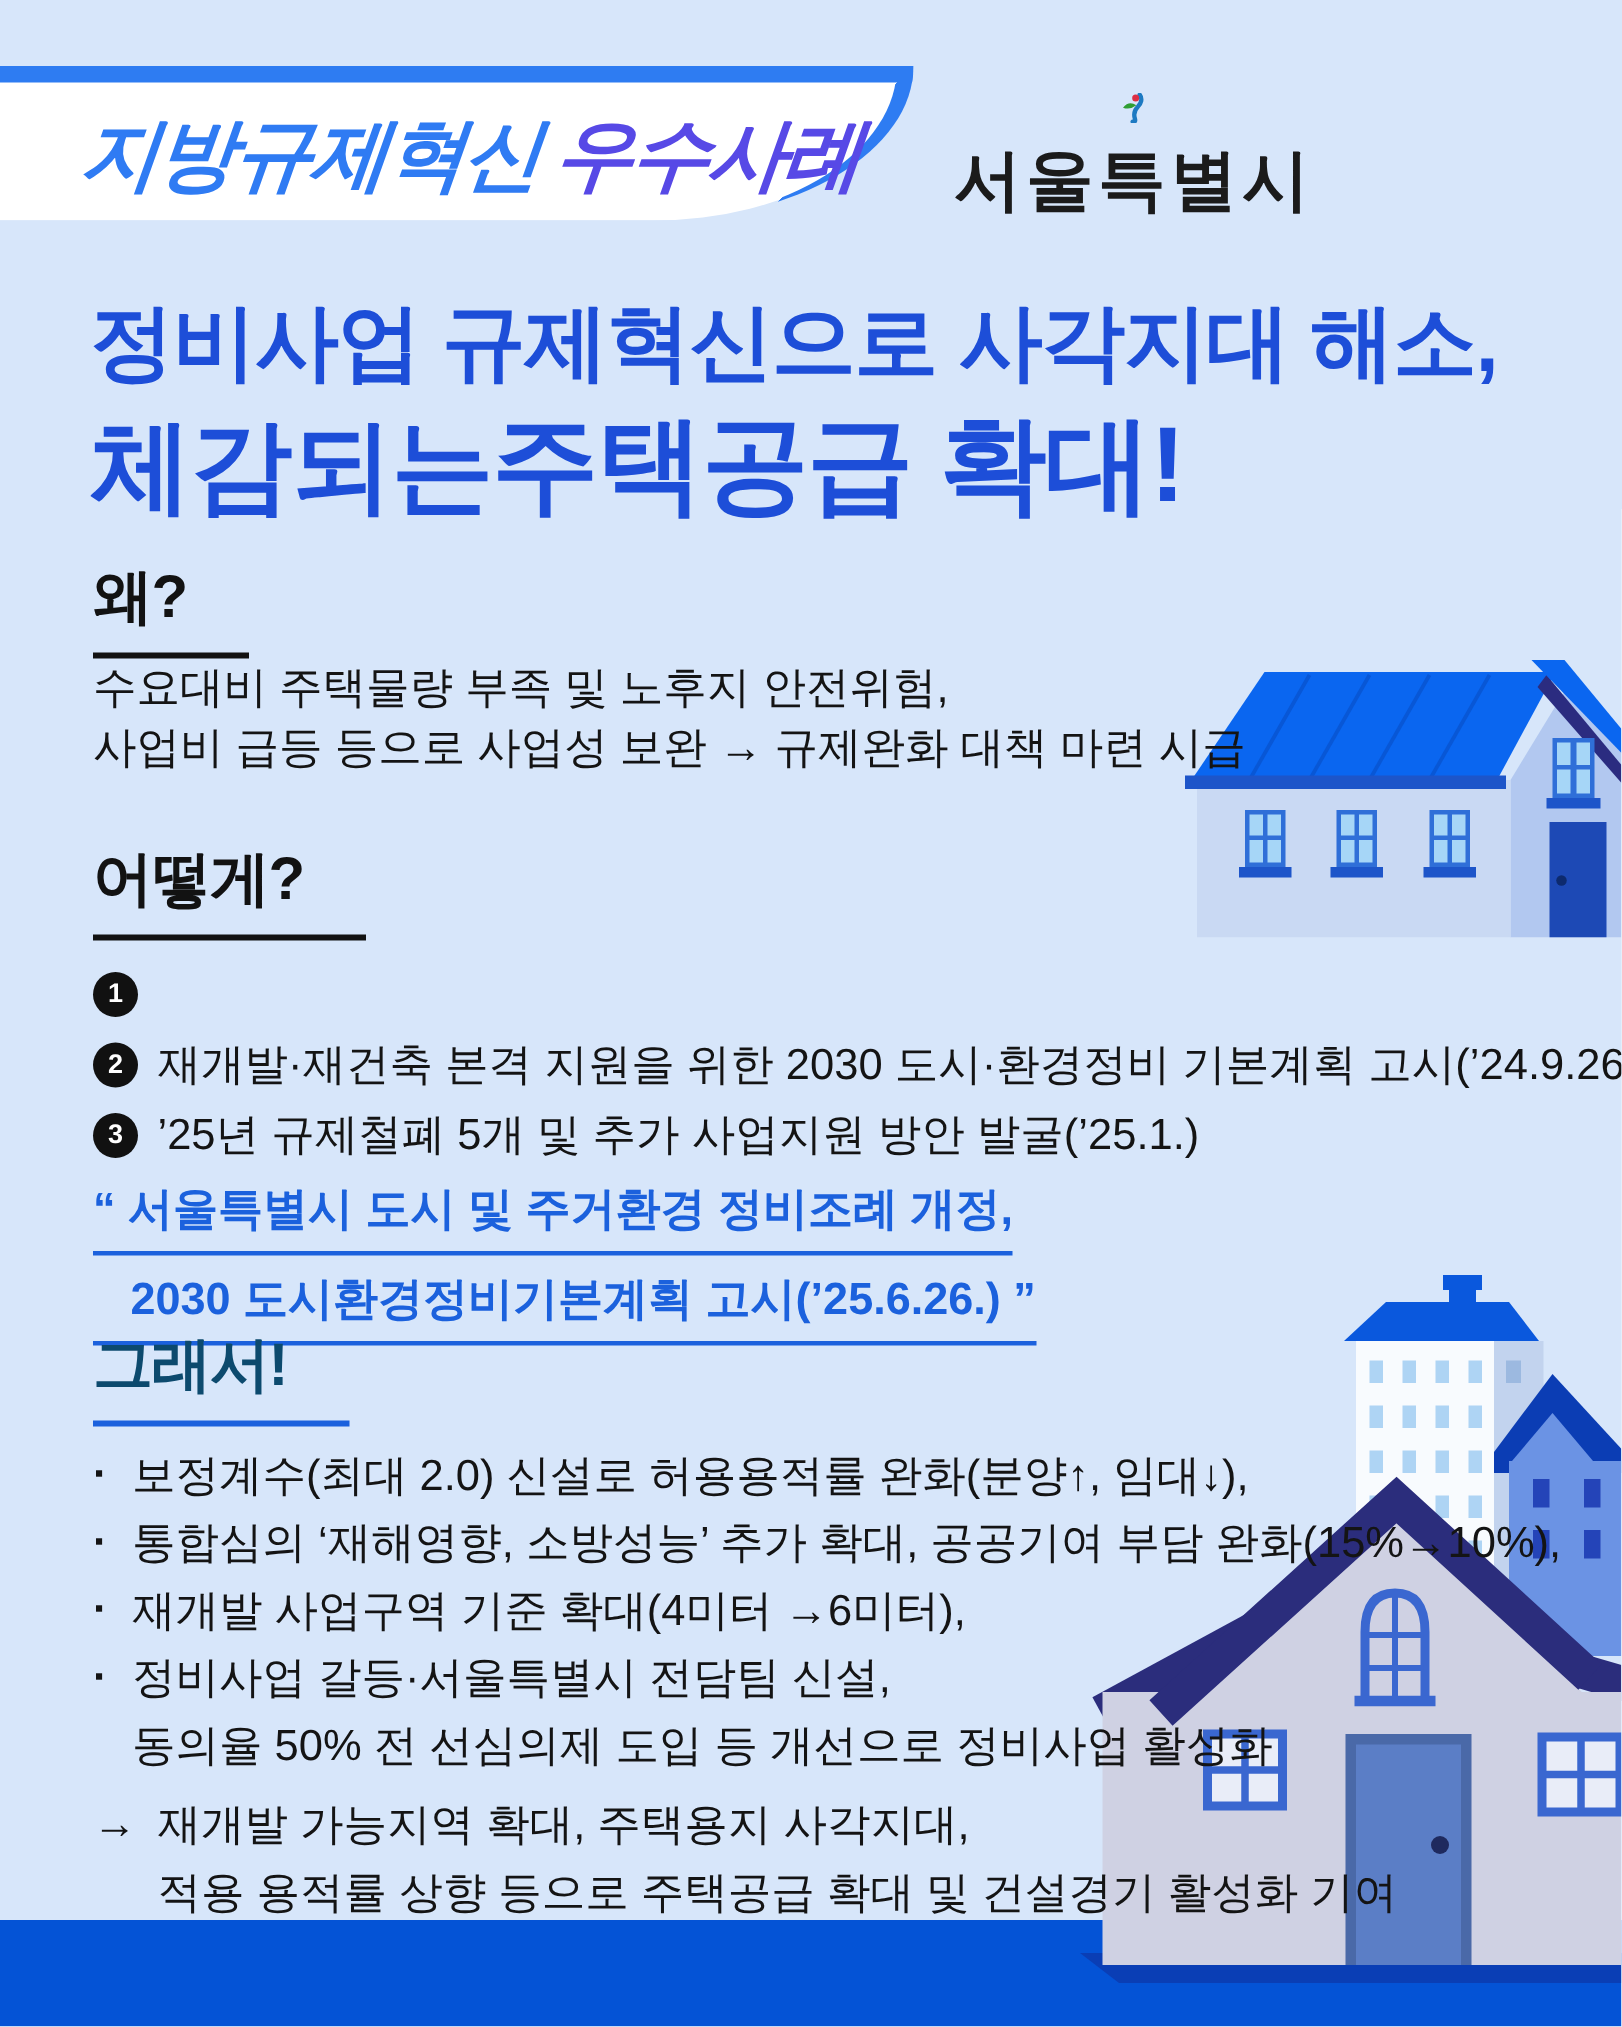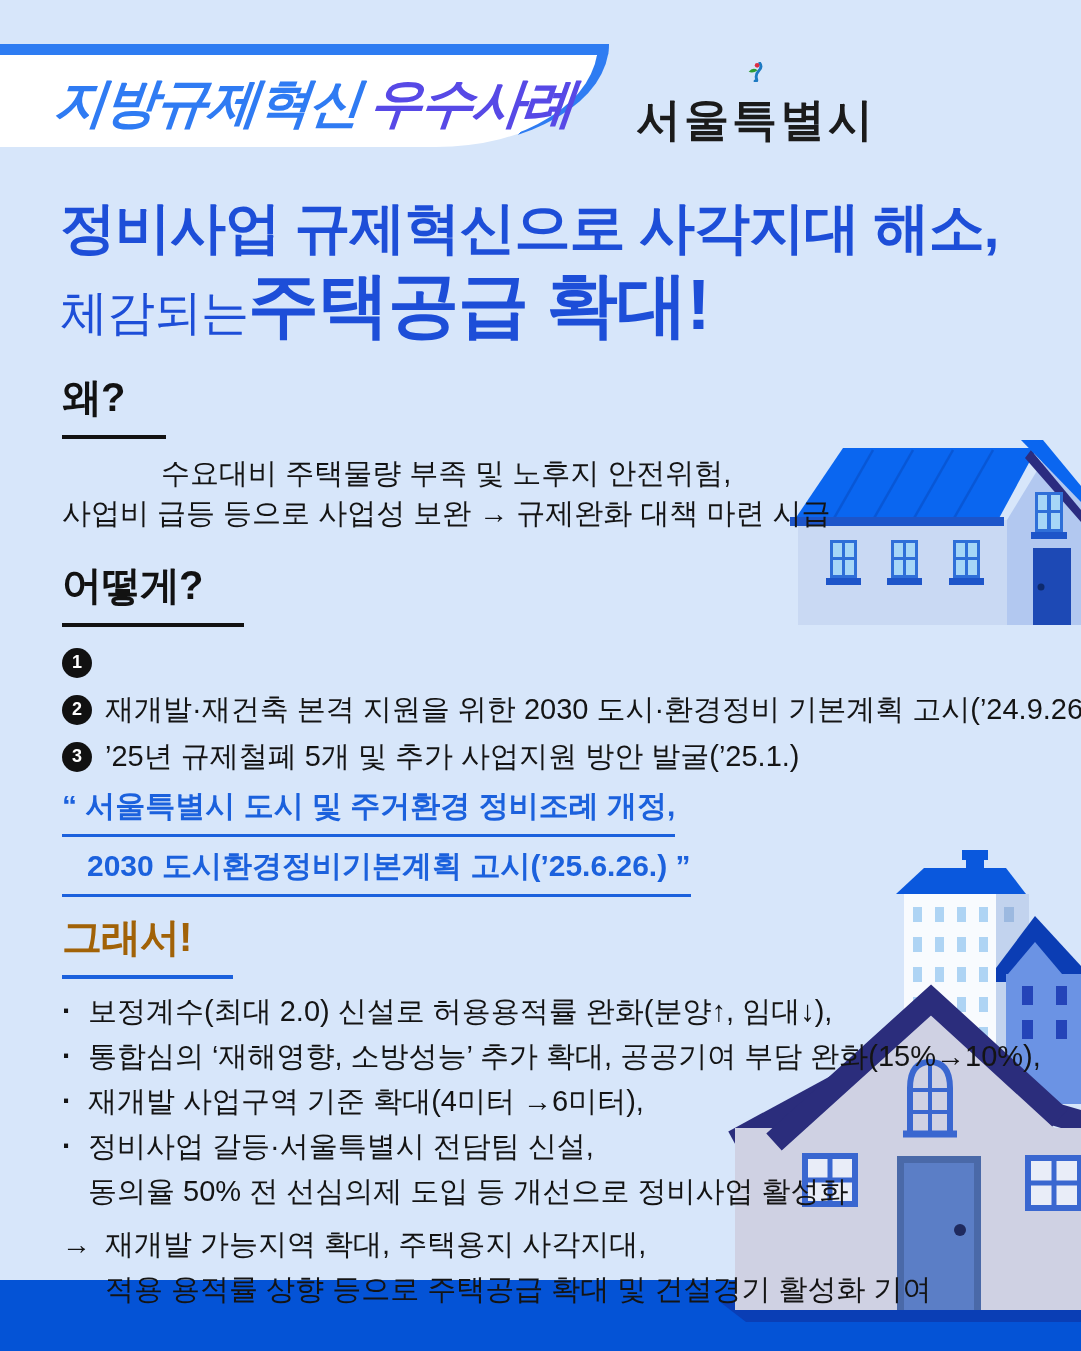--- a/index.html
+++ b/index.html
@@ -26,35 +26,35 @@
   
   .logo {
     position:absolute; left:636px; top:62px; height:88px;
     display:flex; align-items:center; gap:8px; z-index:3;flex-direction:column;
   }
   .logo-text { font-size:45px; font-weight:700; color:#1b1b1b; letter-spacing:3px; white-space:nowrap; }
   
   .title { position:absolute; left:60px; top:176px; color:#1d4ed8; z-index:3; white-space:nowrap;margin-top:20px; }
   .title-line1 { font-size:56px; font-weight:800; letter-spacing:-1px; line-height:64px; }
   .title-line2 { display:flex; align-items:baseline; margin-top:6px; }
-  .title-prefix { font-size:48px; font-weight:400; letter-spacing:-1px; }
+  .title-prefix { font-size:68px; font-weight:700; letter-spacing:-1px; }
   .title-emph { font-size:71px; font-weight:900; letter-spacing:-1px; line-height:78px; }
   
   .section { position:absolute; left:62px; z-index:3; }
   .sec-why { top:370px; }
   .sec-how { top:558px; }
   .sec-so  { top:882px; }
   .sec-head {
     display:inline-block; font-size:40px; font-weight:900; letter-spacing:-1px;
     color:#121212; border-bottom:4px solid #121212;
     padding:0 42px 10px 0;
   }
-  .sec-head.blue { color:#a16207; border-color:#1b61dd;margin-top:28px; }
+  .sec-head.blue { color:#0c4a6e; border-color:#1b61dd; }
   .body-text { font-size:29px; color:#141414; font-weight:500; white-space:nowrap; }
-  .why-body { margin-top:14px; line-height:40px;text-align:center; }
+  .why-body { line-height:40px; }
   .how-list { margin-top:12px; }
   .how-item { display:flex; align-items:center; height:47px; gap:13px; }
   .num-badge {
     flex:none; width:30px; height:30px; border-radius:50%;
     background:#111; color:#fff; font-size:18px; font-weight:700;
     display:flex; align-items:center; justify-content:center;
   }
   .quote { margin-top:6px; font-size:30px; font-weight:700; color:#1b61dd; white-space:nowrap; }
   .quote-line { display:inline-block; border-bottom:3px solid #1b61dd; padding-bottom:7px; }
   .quote-row2 { margin-top:9px; }

